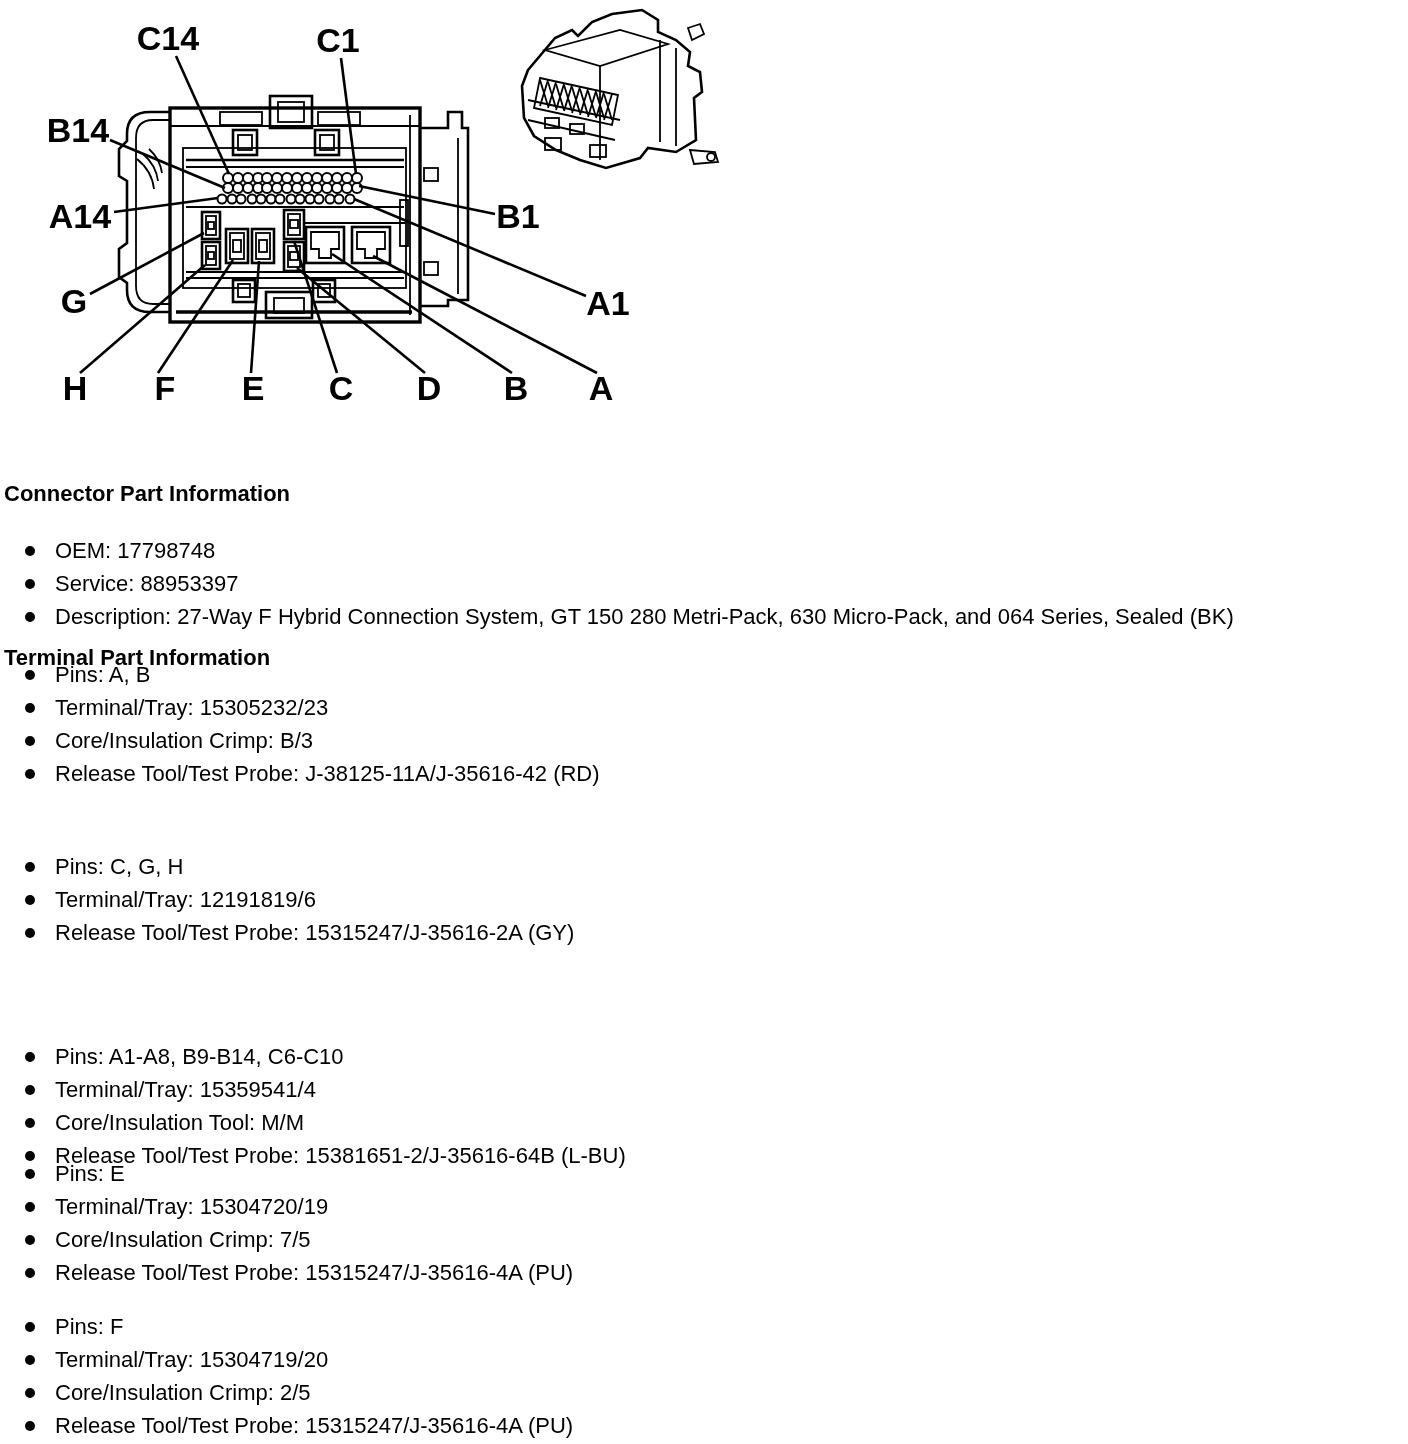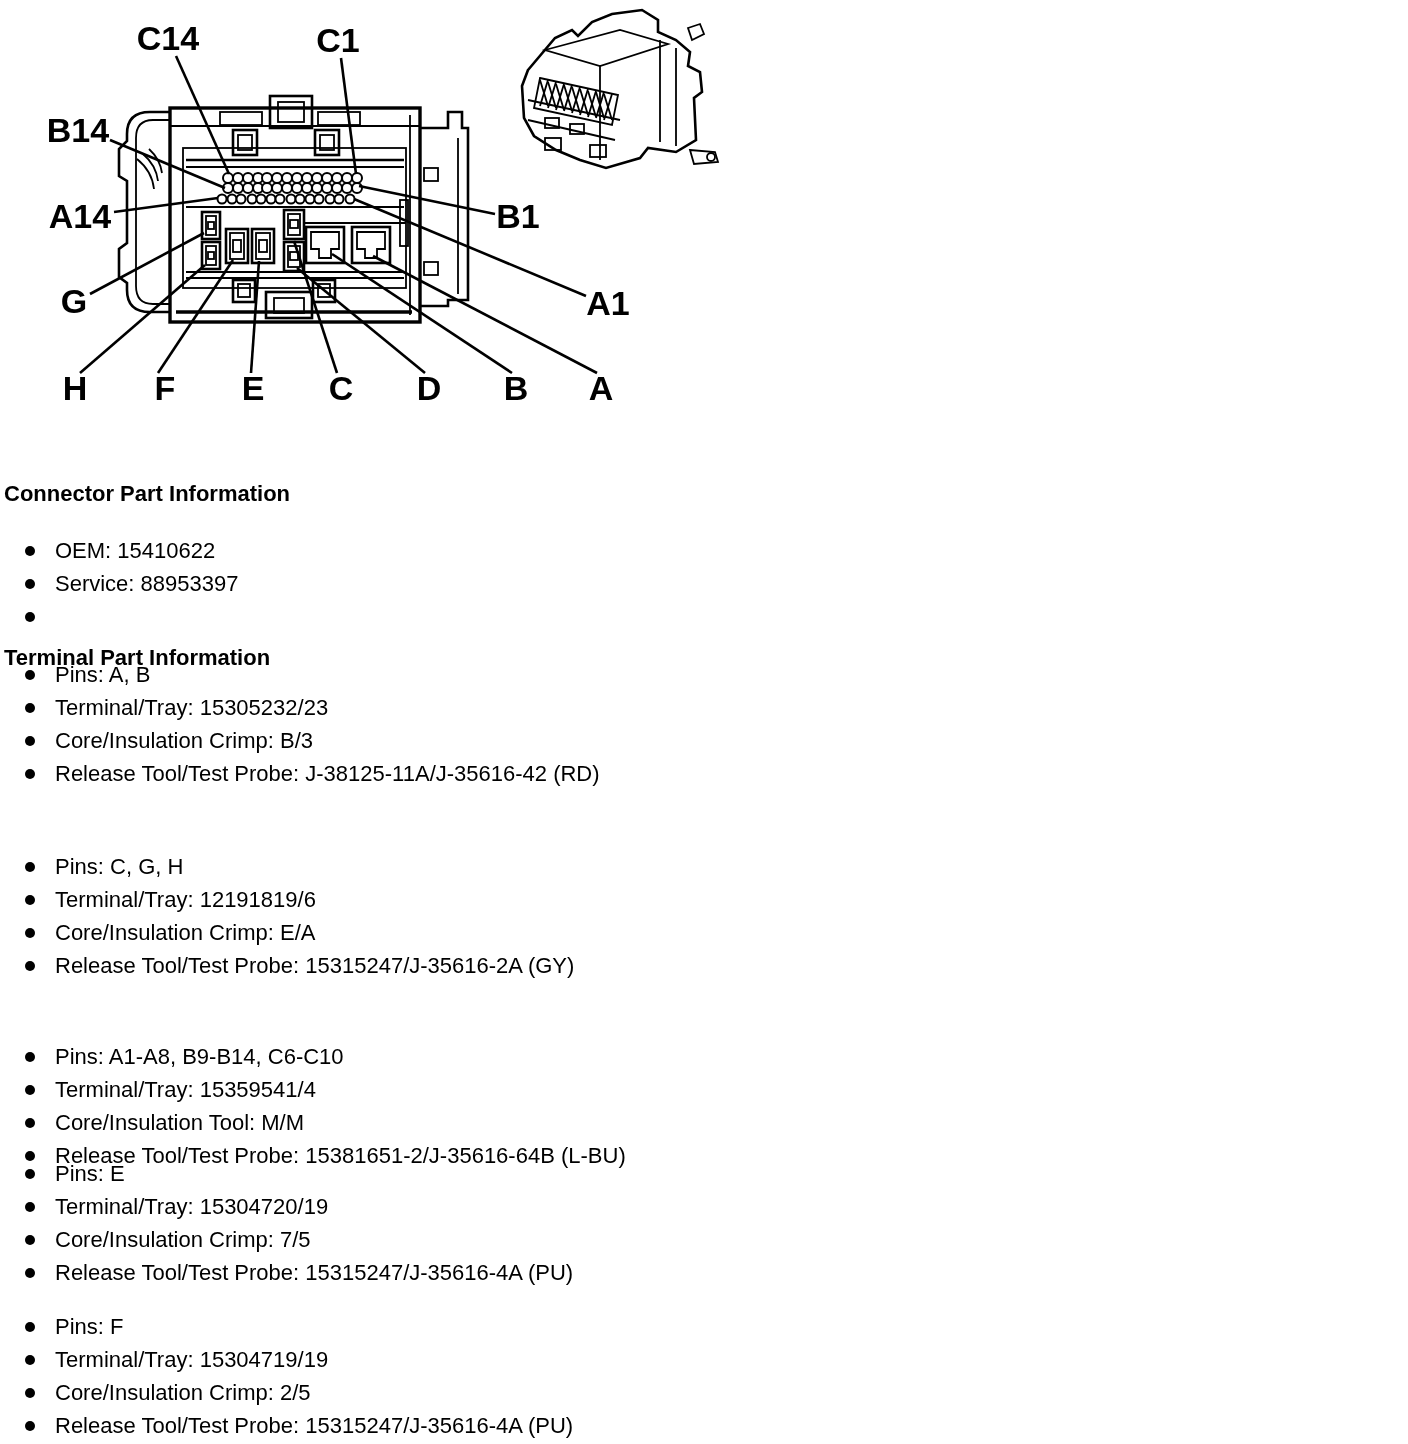--- a/index.html
+++ b/index.html
@@ -241,53 +241,52 @@
     <path class="thin" d="M690,150 L715,152 L718,162 L694,164 Z"></path>
     <circle class="thin" cx="711" cy="157" r="4"></circle>
     <path class="thin" d="M688,28 L700,24 L704,34 L692,40 Z"></path>
   </g>
 </svg>
 </div>
 
 <h2 class="heading" style="top:481px">Connector Part Information</h2>
 
 <ul class="blist" style="top:534px">
-  <li><span class="bullet"></span><span>OEM: 15410622</span></li>
+  <li><span class="bullet"></span><span>OEM: 17798748</span></li>
   <li><span class="bullet"></span><span>Service: 88953397</span></li>
-  <li><span class="bullet"></span></li>
+  <li><span class="bullet"></span><span>Description: 27-Way F Hybrid Connection System, GT 150 280 Metri-Pack, 630 Micro-Pack, and 064 Series, Sealed (BK)</span></li>
 </ul>
 
 <h2 class="heading" style="top:645px">Terminal Part Information</h2>
 
 <ul class="blist" style="top:658px">
   <li><span class="bullet"></span><span>Pins: A, B</span></li>
   <li><span class="bullet"></span><span>Terminal/Tray: 15305232/23</span></li>
   <li><span class="bullet"></span><span>Core/Insulation Crimp: B/3</span></li>
   <li><span class="bullet"></span><span>Release Tool/Test Probe: J-38125-11A/J-35616-42 (RD)</span></li>
 </ul>
 
 <ul class="blist" style="top:850px">
   <li><span class="bullet"></span><span>Pins: C, G, H</span></li>
   <li><span class="bullet"></span><span>Terminal/Tray: 12191819/6</span></li>
-  <li><span class="bullet"></span><span>Core/Insulation Crimp: E/A</span></li>
   <li><span class="bullet"></span><span>Release Tool/Test Probe: 15315247/J-35616-2A (GY)</span></li>
 </ul>
 
 <ul class="blist" style="top:1040px">
   <li><span class="bullet"></span><span>Pins: A1-A8, B9-B14, C6-C10</span></li>
   <li><span class="bullet"></span><span>Terminal/Tray: 15359541/4</span></li>
   <li><span class="bullet"></span><span>Core/Insulation Tool: M/M</span></li>
   <li><span class="bullet"></span><span>Release Tool/Test Probe: 15381651-2/J-35616-64B (L-BU)</span></li>
 </ul>
 
 <ul class="blist" style="top:1157px">
   <li><span class="bullet"></span><span>Pins: E</span></li>
   <li><span class="bullet"></span><span>Terminal/Tray: 15304720/19</span></li>
   <li><span class="bullet"></span><span>Core/Insulation Crimp: 7/5</span></li>
   <li><span class="bullet"></span><span>Release Tool/Test Probe: 15315247/J-35616-4A (PU)</span></li>
 </ul>
 
 <ul class="blist" style="top:1310px">
   <li><span class="bullet"></span><span>Pins: F</span></li>
-  <li><span class="bullet"></span><span>Terminal/Tray: 15304719/19</span></li>
+  <li><span class="bullet"></span><span>Terminal/Tray: 15304719/20</span></li>
   <li><span class="bullet"></span><span>Core/Insulation Crimp: 2/5</span></li>
   <li><span class="bullet"></span><span>Release Tool/Test Probe: 15315247/J-35616-4A (PU)</span></li>
 </ul>
 
 </body></html>

